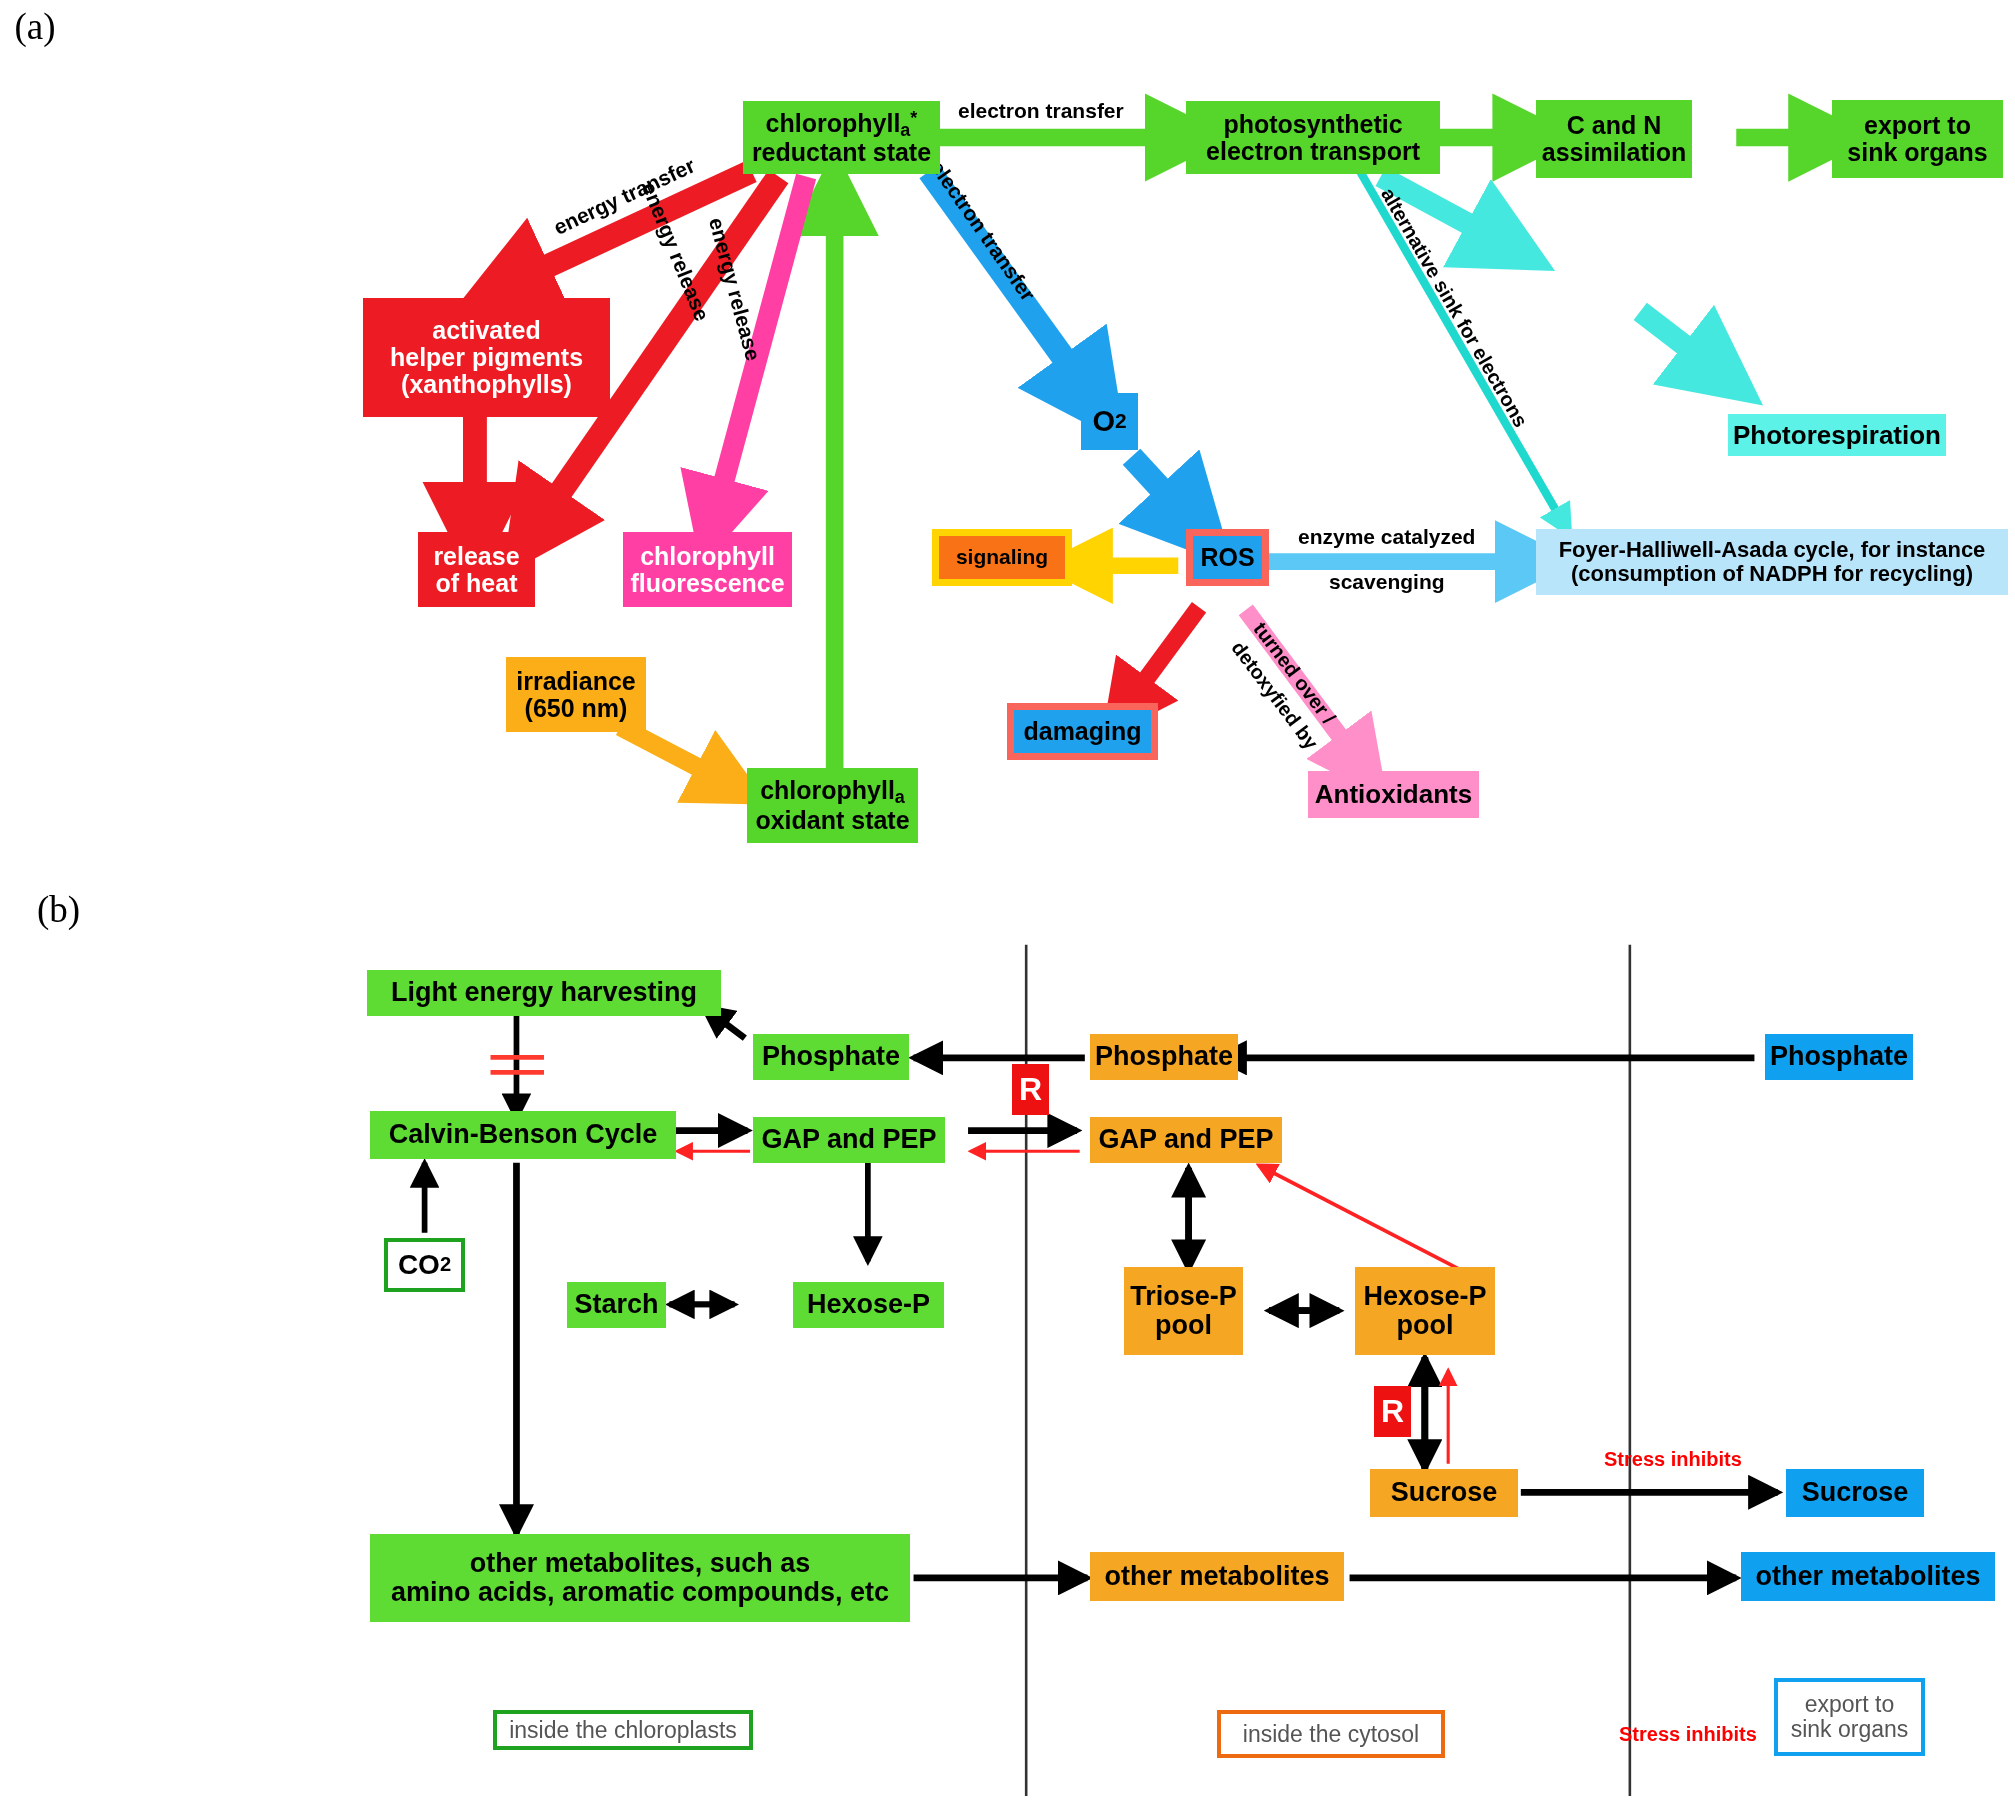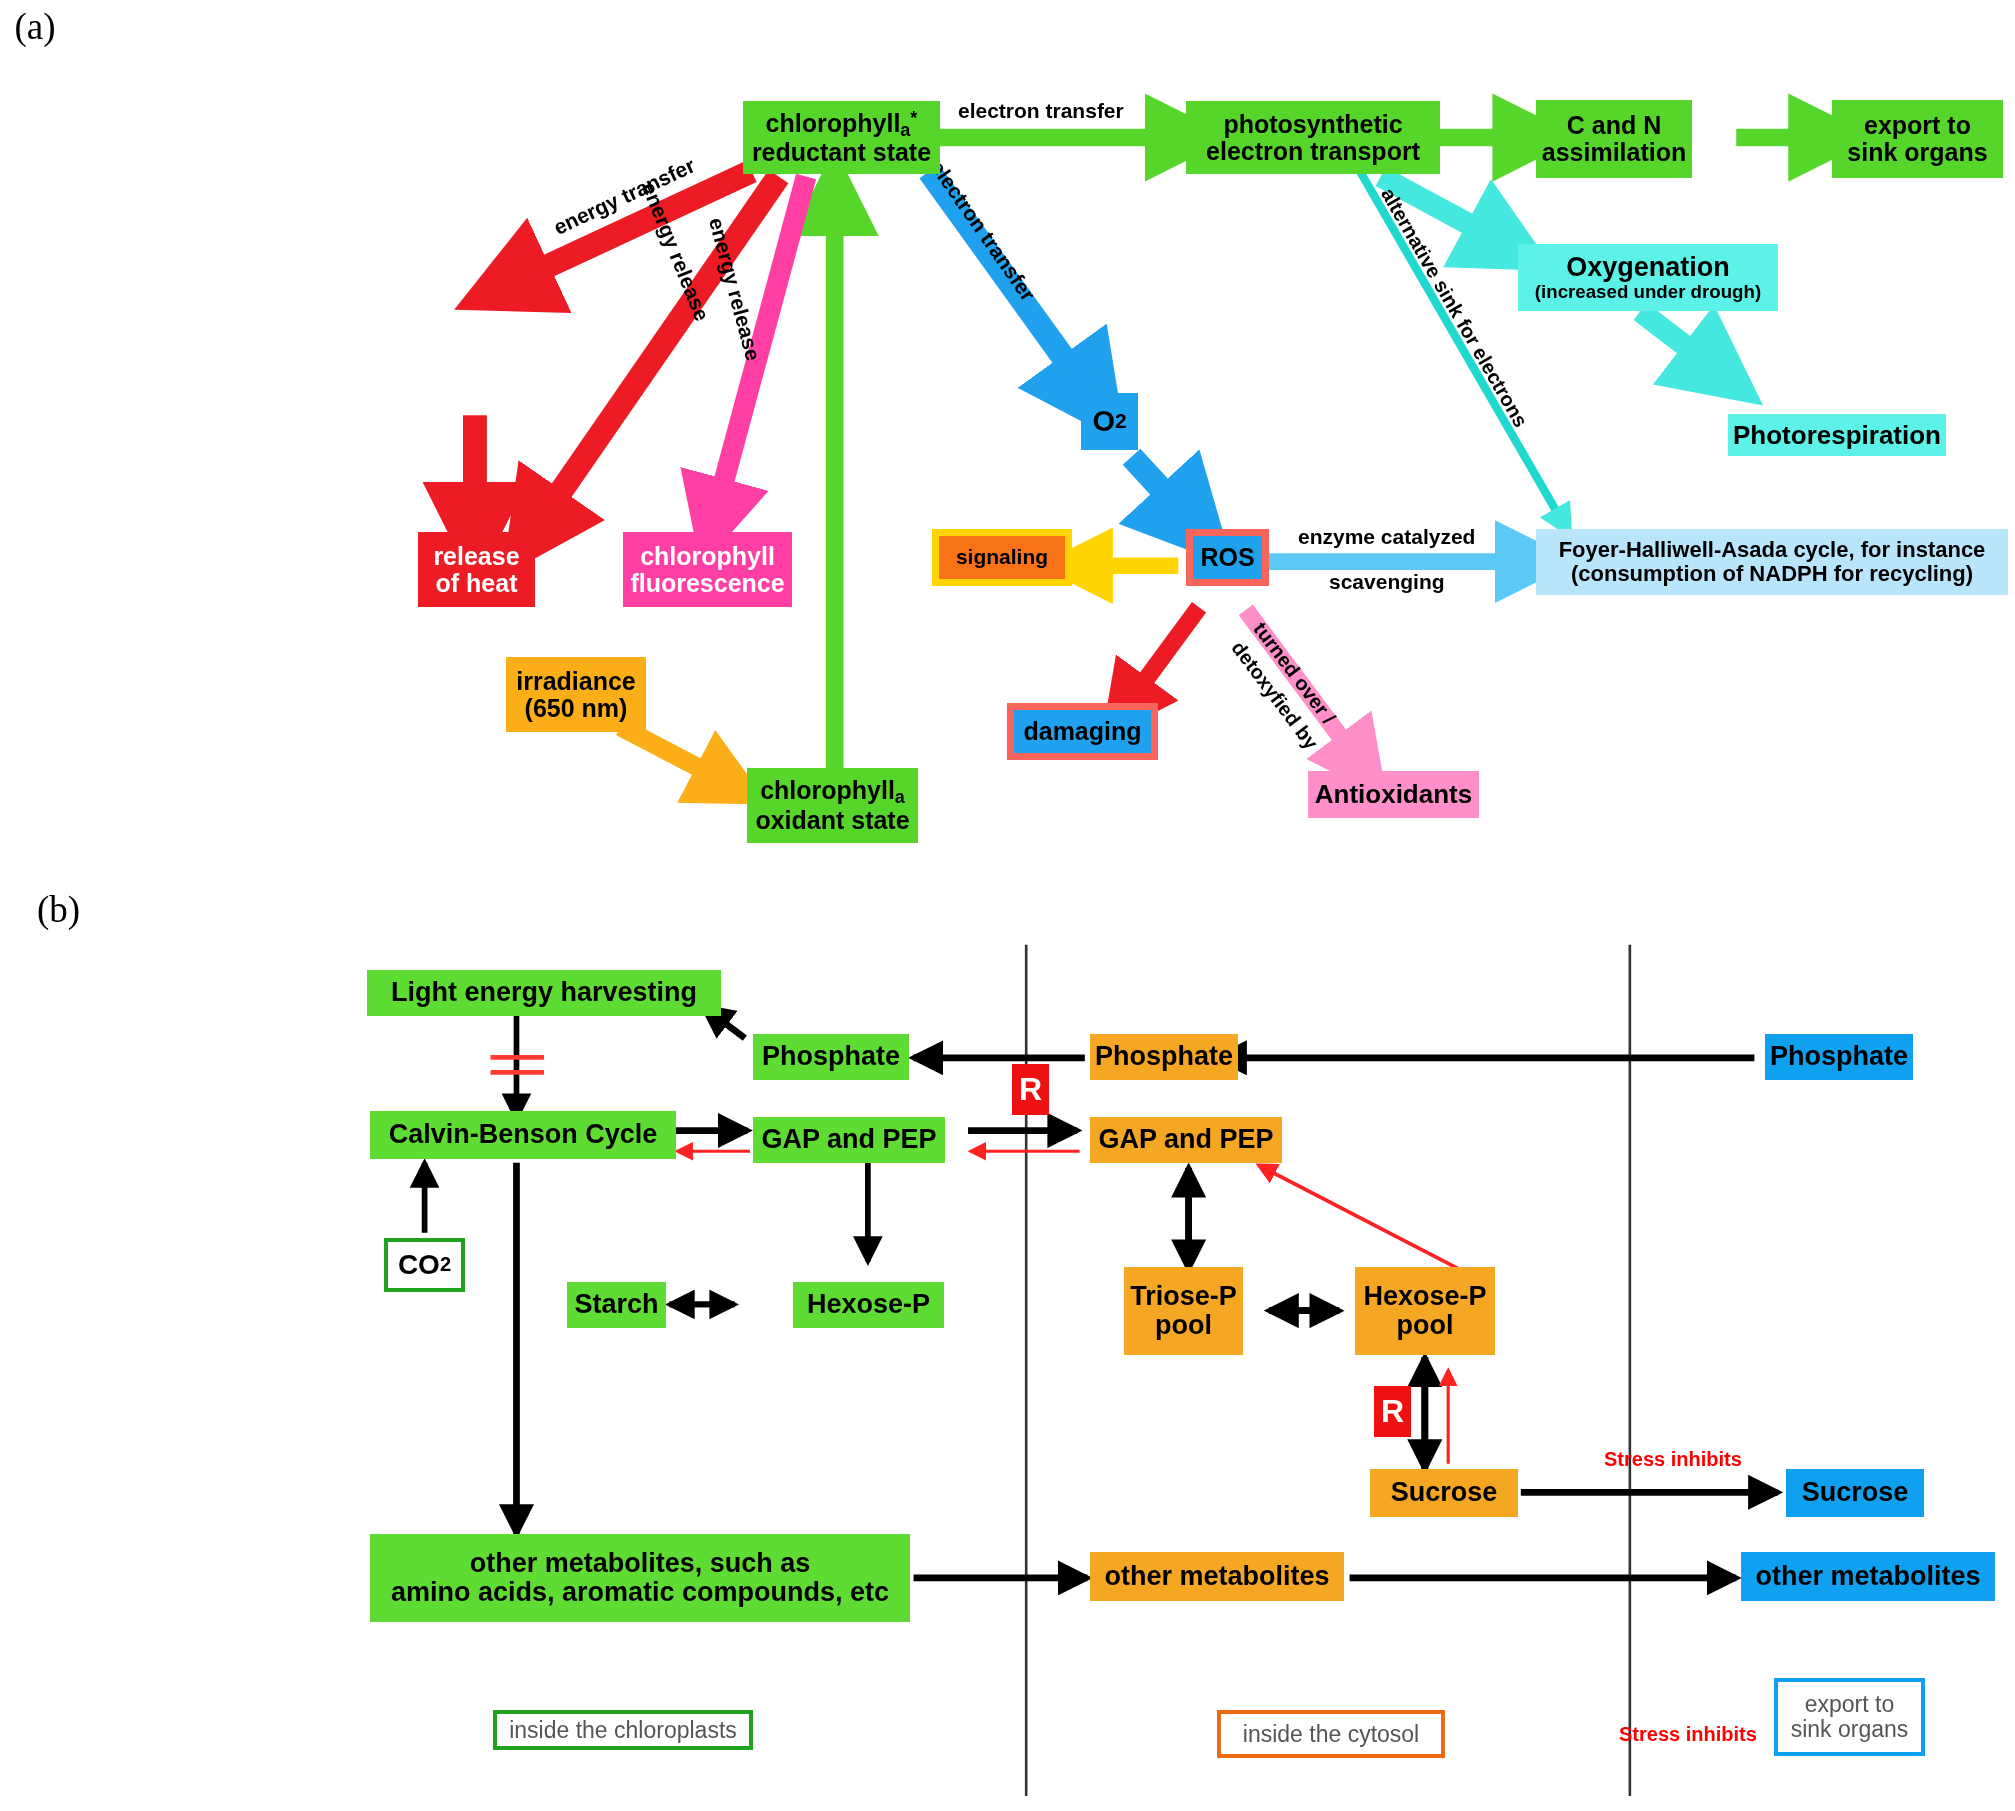--- a/index.html
+++ b/index.html
@@ -117,32 +117,31 @@
 
   <div class="node" style="left:1186px;top:101px;width:254px;height:73px;background:#56D62B;font-size:25px;white-space:pre-line;">photosynthetic
 electron transport</div>
 
   <div class="node" style="left:1536px;top:100px;width:156px;height:78px;background:#56D62B;font-size:25px;white-space:pre-line;">C and N
 assimilation</div>
 
   <div class="node" style="left:1832px;top:100px;width:171px;height:78px;background:#56D62B;font-size:25px;white-space:pre-line;">export to
 sink organs</div>
 
-  <div class="node" style="left:1518px;top:244px;width:260px;height:67px;background:#5DF2E8;flex-direction:column;">
-    <div style="font-size:27px;">Oxygenation</div>
-    <div style="font-size:18.7px;">(increased under drough)</div>
-  </div>
 
   <div class="node" style="left:1728px;top:371px;width:218px;height:42px;background:#5DF2E8;font-size:26px;margin-top:43px;">Photorespiration</div>
 
   <div class="node" style="left:1536px;top:529px;width:472px;height:66px;background:#B9E5FB;flex-direction:column;font-size:22px;align-items:center;">
     <div>Foyer-Halliwell-Asada cycle, for instance</div>
     <div>(consumption of NADPH for recycling)</div>
   </div>
 
+  <div class="node" style="left:363px;top:298px;width:247px;height:119px;background:#ED1C24;color:#fff;font-size:25px;white-space:pre-line;">activated
+helper pigments
+(xanthophylls)</div>
 
   <div class="node" style="left:418px;top:532px;width:117px;height:75px;background:#ED1C24;color:#fff;font-size:25px;white-space:pre-line;">release
 of heat</div>
 
   <div class="node" style="left:623px;top:532px;width:169px;height:75px;background:#FF3FA4;color:#fff;font-size:25px;white-space:pre-line;">chlorophyll
 fluorescence</div>
 
   <div class="node" style="left:506px;top:657px;width:140px;height:75px;background:#FBAE17;font-size:25px;white-space:pre-line;">irradiance
 (650 nm)</div>
 

